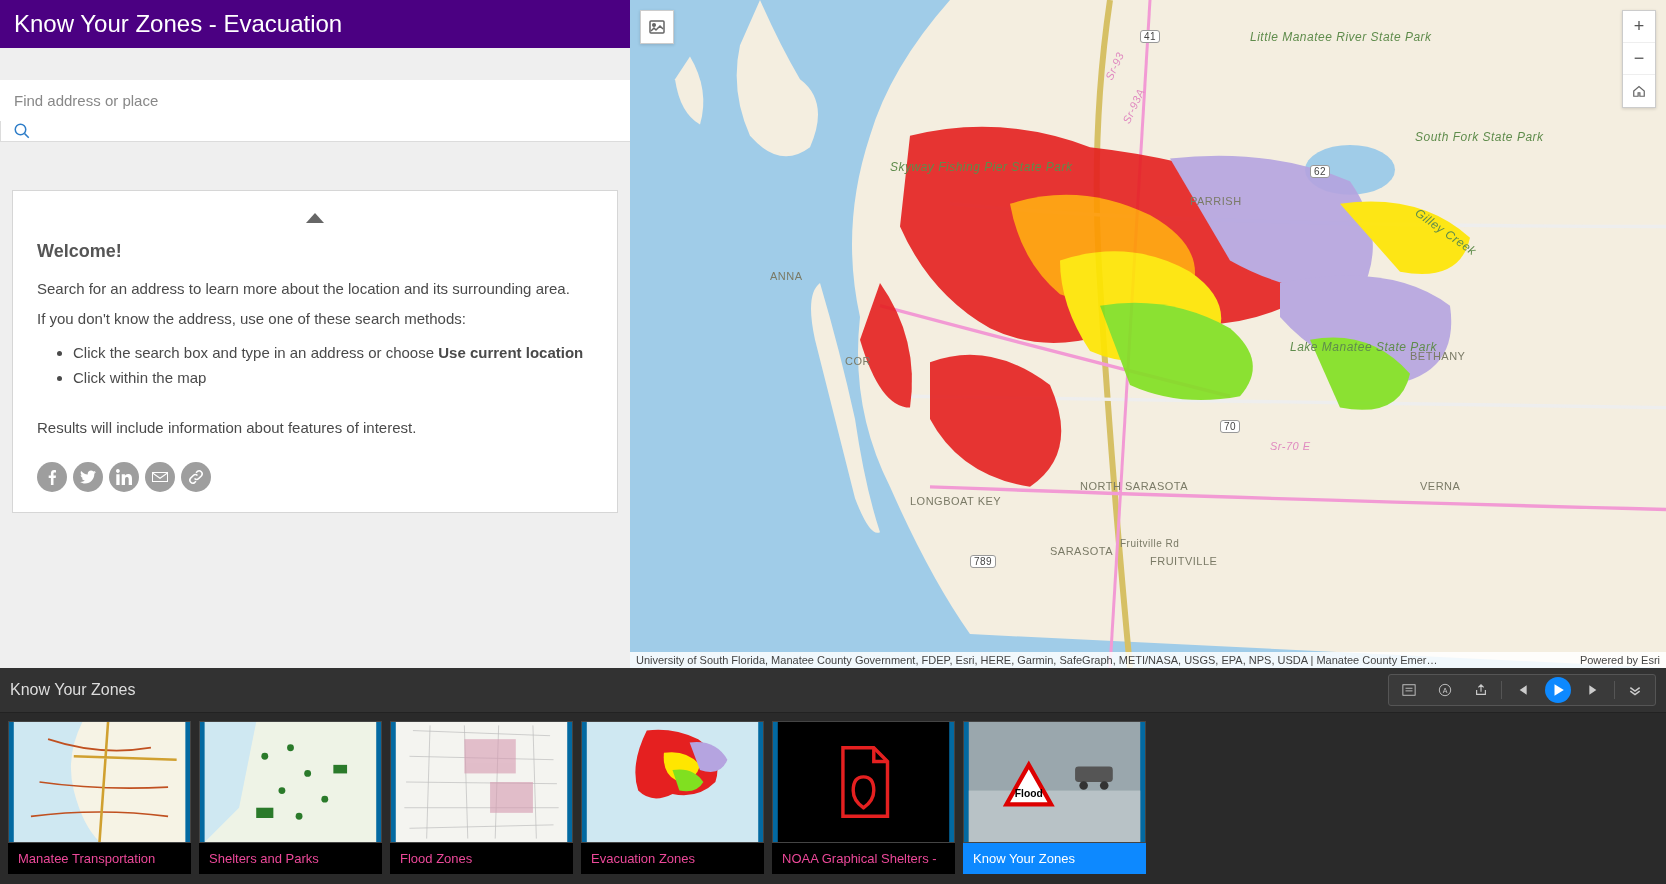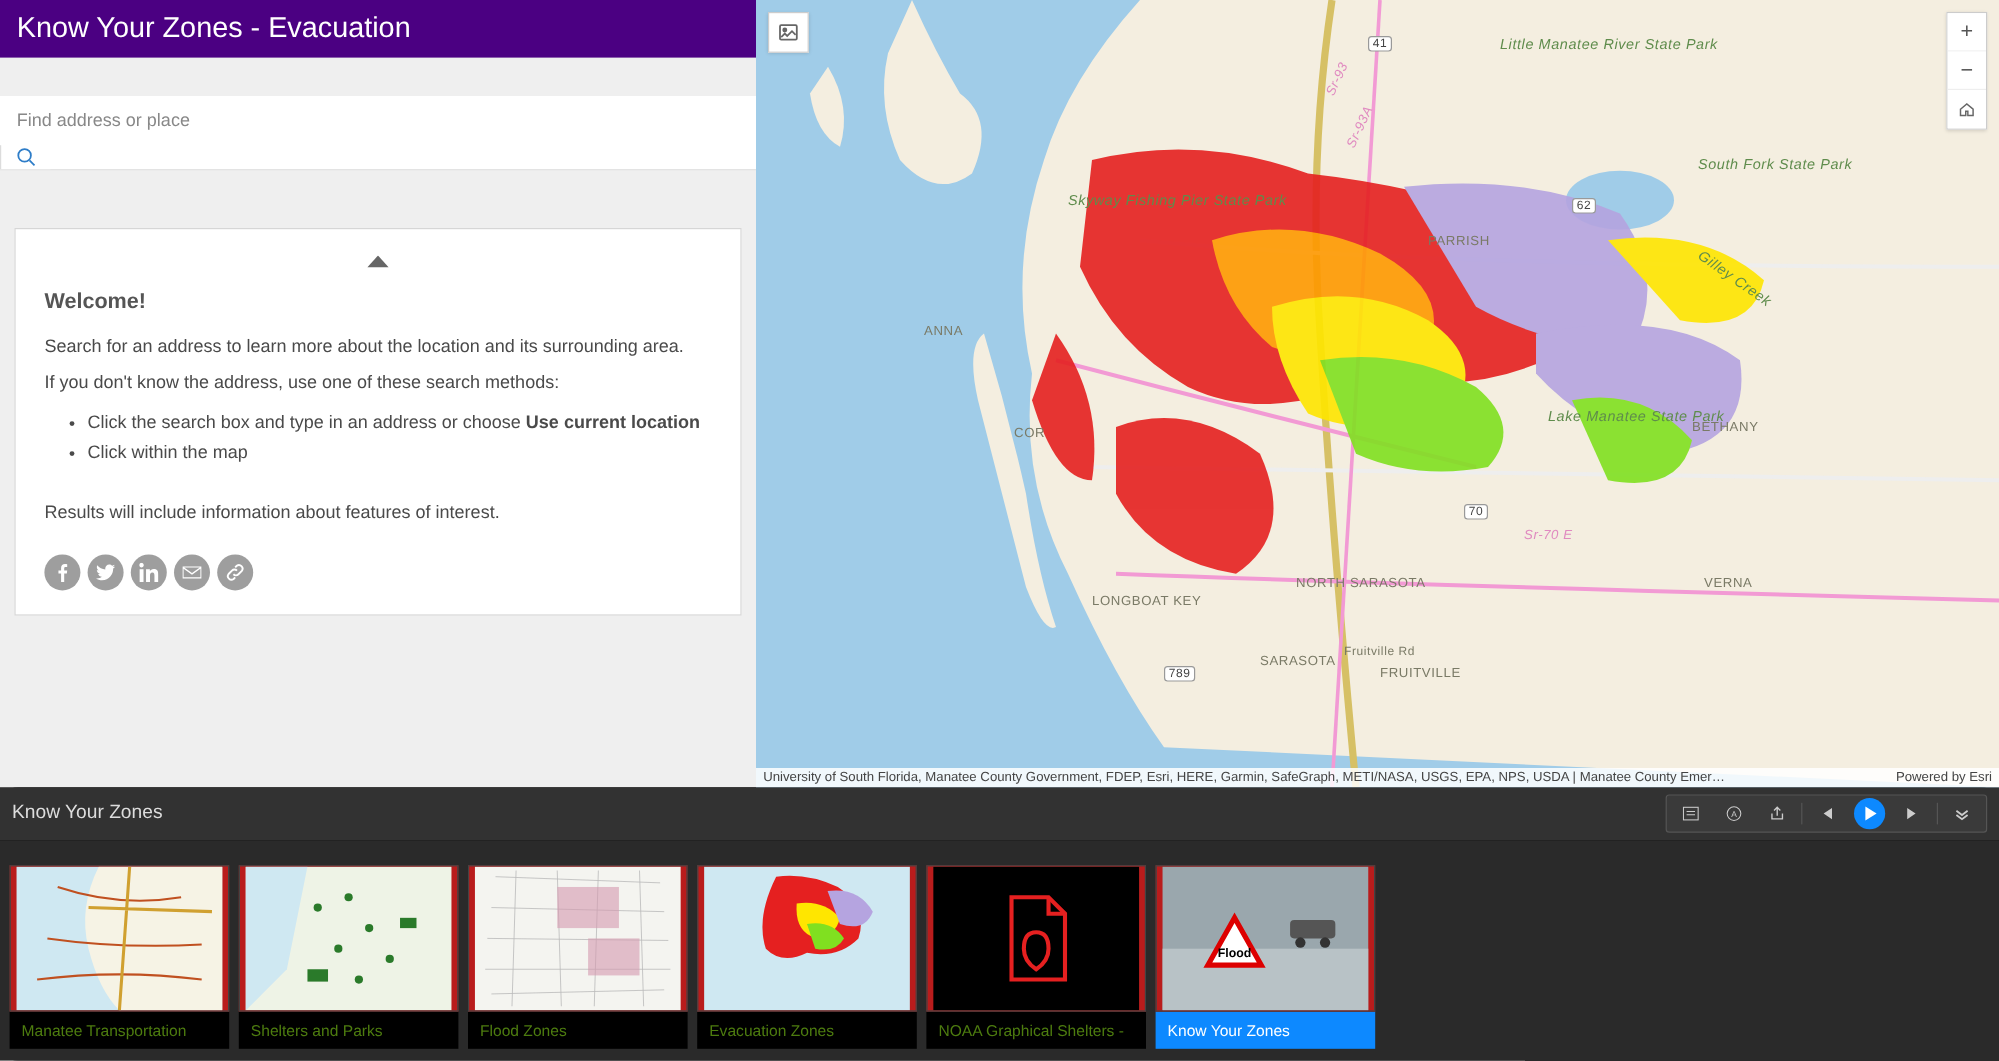--- a/index.html
+++ b/index.html
@@ -62,22 +62,22 @@
 .gallery-header{display:flex;align-items:center;justify-content:space-between;padding:6px 10px;background:var(--dark);border-bottom:1px solid #222;}
 .gallery-title{font-size:16px;color:#ddd;}
 .gallery-tools{display:flex;align-items:center;gap:0;background:#3a3a3a;border:1px solid #555;border-radius:3px;padding:2px;}
 .gt-btn{width:36px;height:26px;display:flex;align-items:center;justify-content:center;cursor:pointer;color:#ccc;border-radius:2px;}
 .gt-btn svg{width:14px;height:14px;fill:currentColor;}
 .gt-btn.play{background:var(--blue);color:#fff;border-radius:50%;width:26px;height:26px;margin:0 5px;}
 .gt-sep{width:1px;height:18px;background:#555;margin:0 2px;}
 
 .thumbs{display:flex;gap:8px;padding:8px 8px 10px;background:var(--darker);}
 .thumb{width:183px;display:flex;flex-direction:column;cursor:pointer;}
-.thumb-img{height:120px;background:#b91c1c;position:relative;overflow:hidden;border:1px solid #444;margin-top:12px;}
-.thumb-cap{background:#000;color:#4d7c0f;font-size:13px;padding:8px 10px;white-space:nowrap;overflow:hidden;text-overflow:ellipsis;}
+.thumb-img{height:120px;background:#0369a1;position:relative;overflow:hidden;border:1px solid #444;}
+.thumb-cap{background:#000;color:#ec4899;font-size:13px;padding:8px 10px;white-space:nowrap;overflow:hidden;text-overflow:ellipsis;}
 .thumb.active .thumb-cap{background:var(--blue);color:#fff;}
 
 
 .mini-map{position:absolute;inset:0;}
 .mini-map svg{width:100%;height:100%;}
 </style>
 </head>
 <body>
 
 <div class="page">

